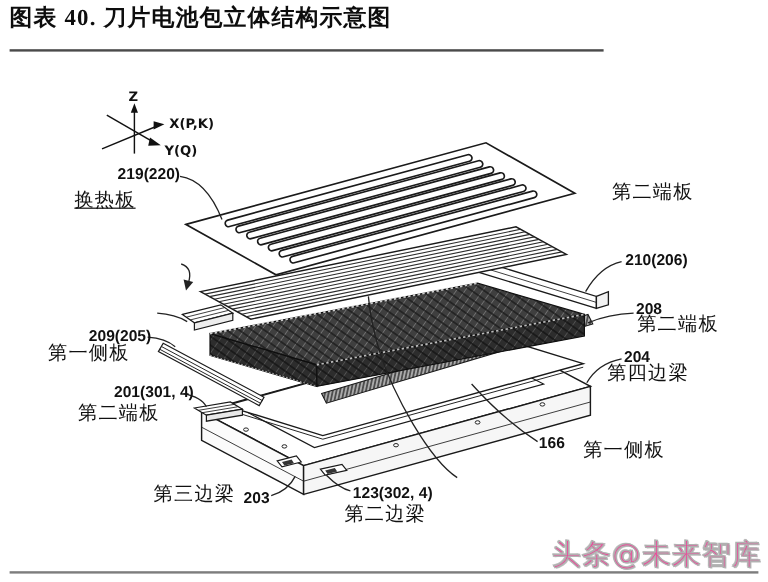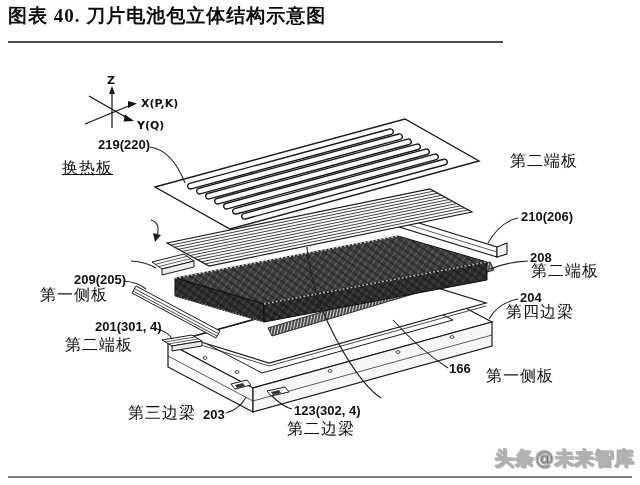--- a/index.html
+++ b/index.html
@@ -7,22 +7,22 @@
         font-family:"Liberation Serif","DejaVu Serif",serif;}
   #title{position:absolute;left:8px;top:6px;width:500px;font-size:19px;font-weight:bold;
          color:#0d0d0d;letter-spacing:1px;font-family:"Liberation Serif","DejaVu Serif",serif;}
   #title-rule{position:absolute;left:8px;top:41px;width:495px;height:2px;background:#4a4a4a;}
   #bottom-rule{position:absolute;left:8px;top:476px;width:624px;height:2px;background:#7d7d7d;}
   svg{position:absolute;left:0;top:0;}
   .lbl{position:absolute;color:#111;line-height:1.05;white-space:nowrap;z-index:3;}
   .cn{font-size:16px;letter-spacing:1px;font-family:"Liberation Serif","DejaVu Serif",serif;}
   .num{font-size:13px;font-weight:600;font-family:Liberation Sans, sans-serif;}
   .ax{font-size:11px;font-weight:bold;font-family:"DejaVu Sans","Liberation Sans",sans-serif;}
-  #watermark{position:absolute;right:5px;top:446px;font-size:19px;font-weight:bold;z-index:4;
-             color:#737373;-webkit-text-stroke:1px #b0b0b0;
+  #watermark{position:absolute;right:5px;top:446px;font-size:24px;font-weight:normal;z-index:4;
+             color:#ec4899;-webkit-text-stroke:1px #b0b0b0;
              text-shadow:0 0 1px #a8a8a8,1px 1px 0 #c0c0c0,-1px -1px 0 #c0c0c0;
              font-family:"DejaVu Sans","Liberation Sans",sans-serif;letter-spacing:1px;}
 </style>
 </head>
 <body>
 
 <div id="page">
 
   <div id="title" class="lbl">图表 40. 刀片电池包立体结构示意图</div>
   <div id="title-rule"></div>

